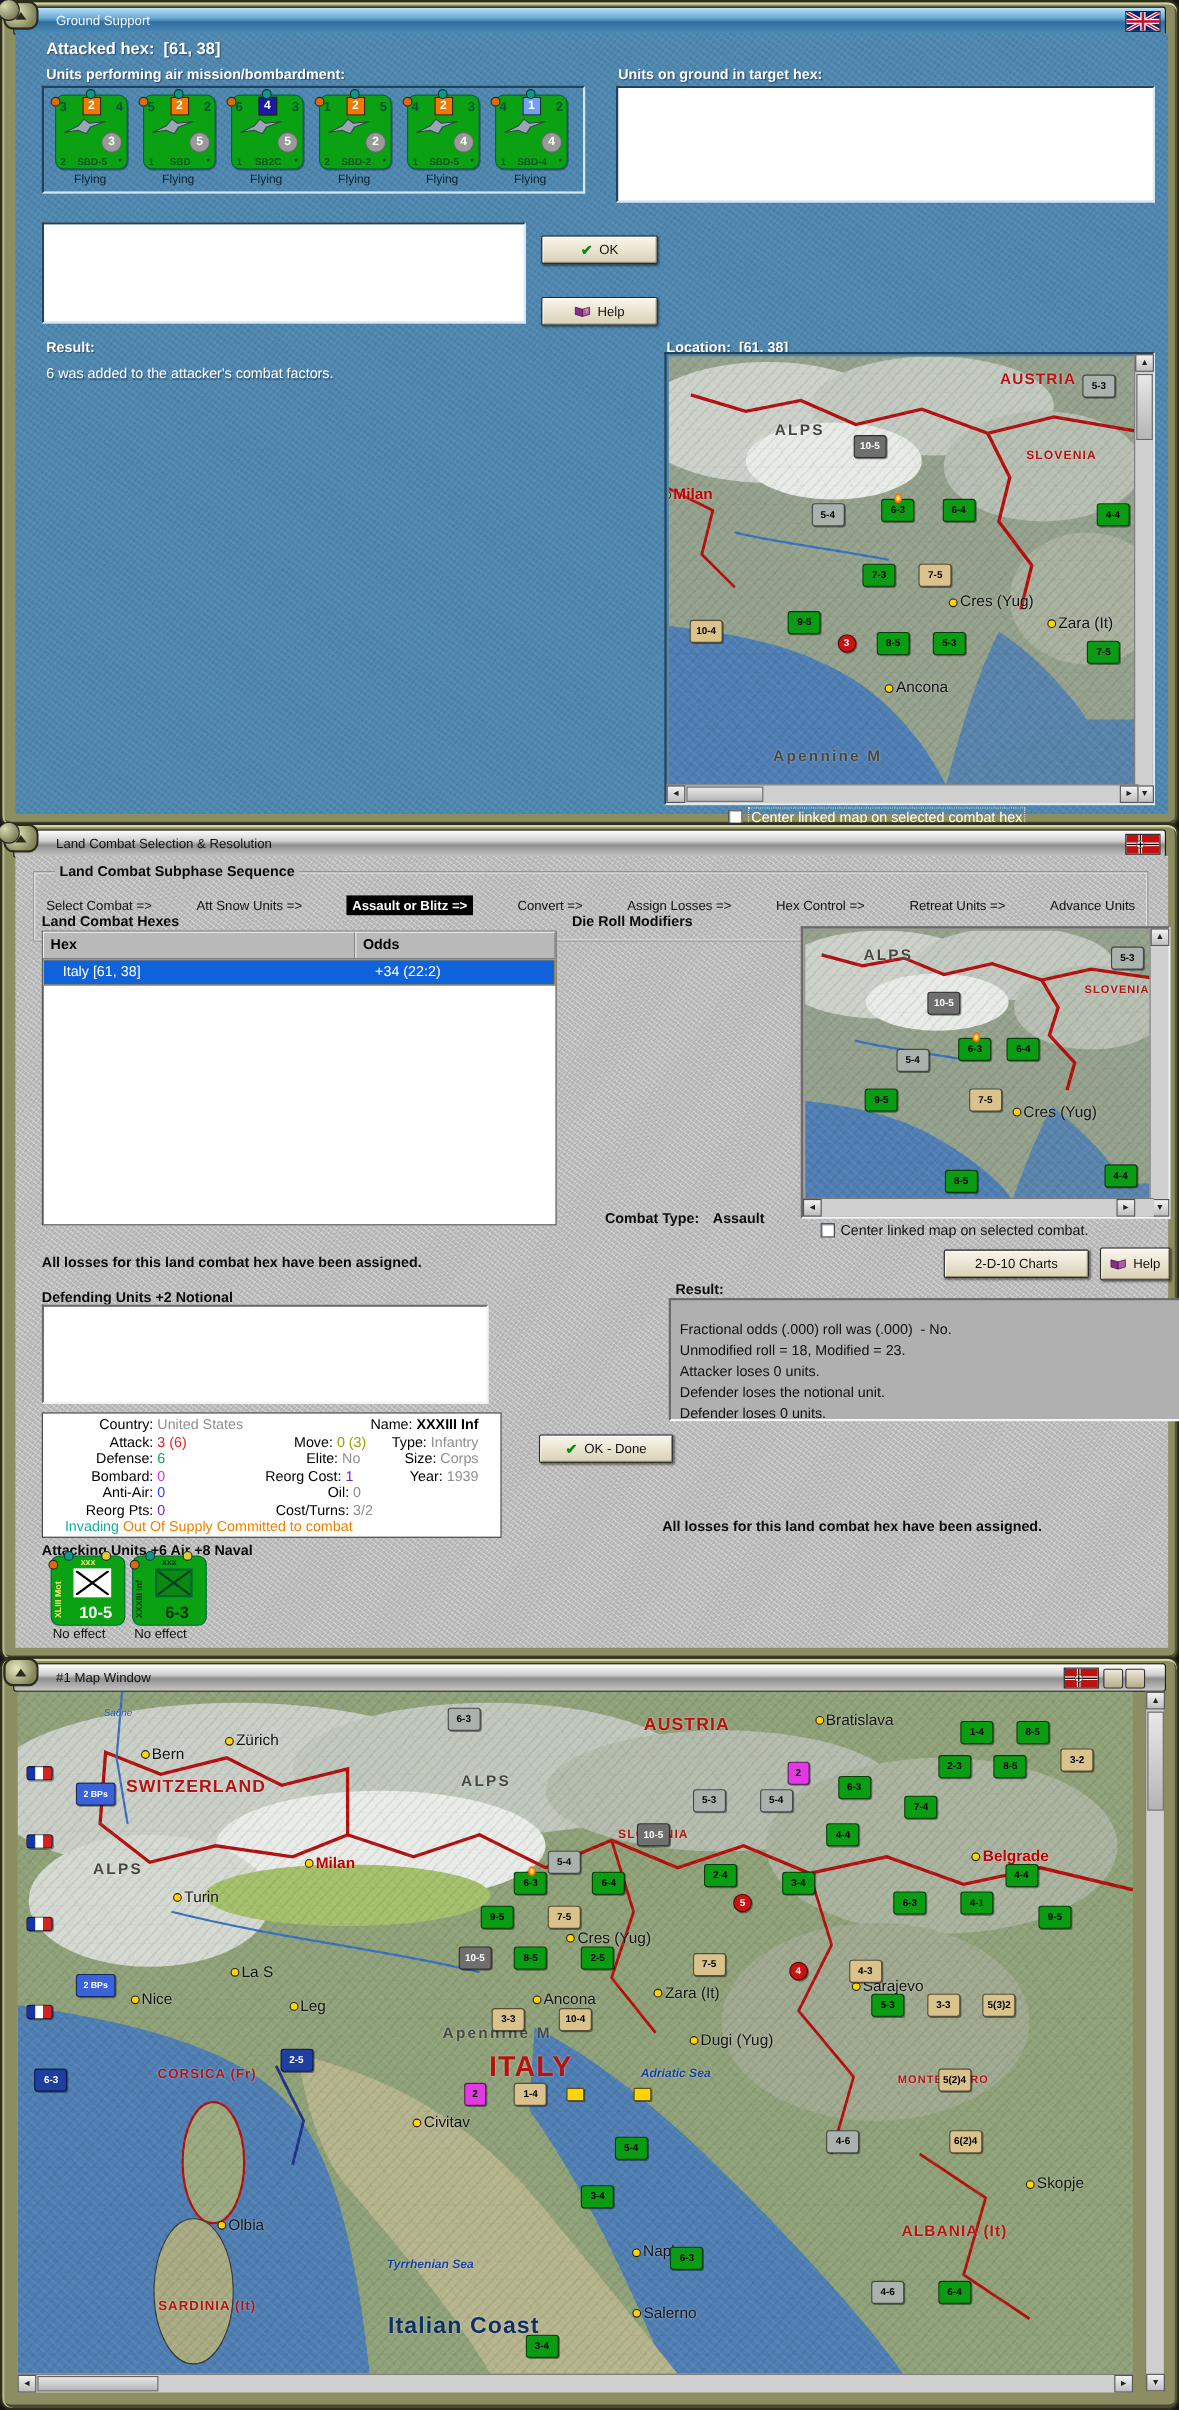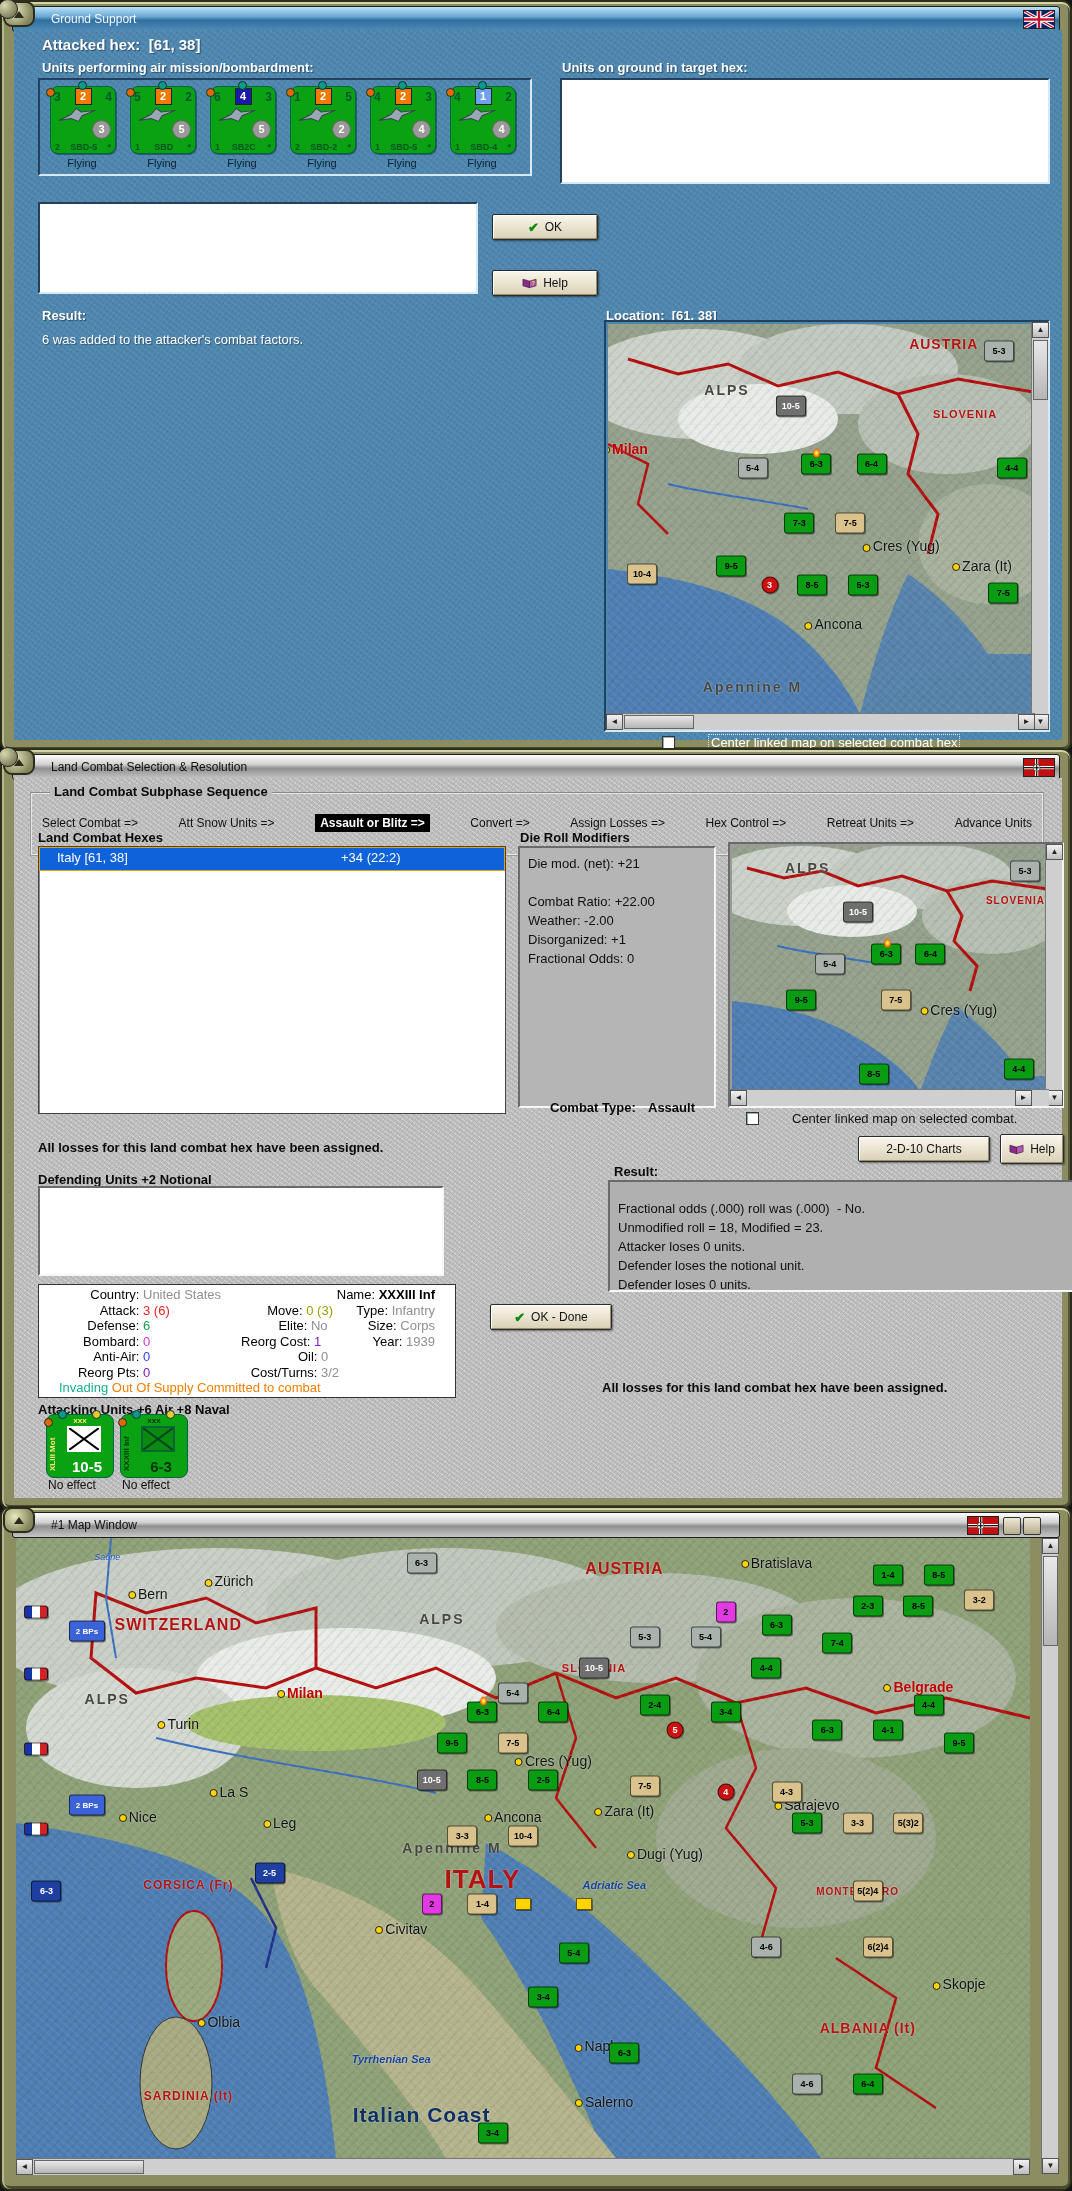--- a/index.html
+++ b/index.html
@@ -40,21 +40,21 @@
   .sunkg{border-top:2px solid #6a6a6a;border-left:2px solid #6a6a6a;border-bottom:2px solid #f6f6f6;border-right:2px solid #f6f6f6;}
   .whitebox{position:absolute;background:#fff;box-sizing:border-box;}
   .btn{position:absolute;display:flex;align-items:center;justify-content:center;gap:6px;
        background:linear-gradient(#faf6ec,#d9d1b6);border:1px solid #2b2b2b;border-radius:2px;
        font-size:12px;color:#111;box-sizing:border-box;
        box-shadow:inset 1px 1px 0 #fff,inset -1px -1px 0 #968e6e,1px 1px 2px rgba(0,0,0,.45);cursor:pointer;}
   .chk{color:#0a8a0a;font-weight:bold;font-size:13px;}
   .bookicon{width:15px;height:12px;}
   .cbox{position:absolute;width:13px;height:13px;background:#fff;border:1px solid #333;
        box-shadow:inset 1px 1px 0 #9ab;box-sizing:border-box;}
-  .cblabel{position:absolute;font-size:13px;white-space:pre;margin-left:28px;}
+  .cblabel{position:absolute;font-size:13px;white-space:pre;}
   .cblabel.w{color:#fff;border:1px dotted rgba(255,255,255,.8);padding:0 2px;}
   
   .strip{position:absolute;box-sizing:border-box;}
   .ac-cell{position:absolute;width:70px;top:6px;}
   .air-counter{position:relative;width:64px;height:66px;background:#0aa113;border:1px solid #064;
        border-radius:8px;box-shadow:1px 1px 0 rgba(0,0,0,.35);}
   .ac-top{display:flex;justify-content:space-between;align-items:center;padding:1px 3px 0 3px;
        font-size:12px;font-weight:bold;color:#072;color:#063;}
   .ac-top span{color:#053;}
   .ac-box{width:15px;height:15px;line-height:15px;text-align:center;font-size:11px;font-weight:bold;border:1px solid #222;}
@@ -405,37 +405,33 @@
         <span class="step active">Assault or Blitz =&gt;</span>
         <span class="step">Convert =&gt;</span>
         <span class="step">Assign Losses =&gt;</span>
         <span class="step">Hex Control =&gt;</span>
         <span class="step">Retreat Units =&gt;</span>
         <span class="step">Advance Units</span>
       </div>
 
     <div class="blabel" style="left:24px;top:52px" id="lch-label">Land Combat Hexes</div>
     <div class="tbl" style="left:24px;top:68px;width:468px;height:268px">
+      <div class="tbl-head">
+        <div style="width:284px">Hex</div>
+        <div style="flex:1">Odds</div>
+      </div>
       <div id="combat-rows">
           <div class="tbl-row sel">
      <div style="width:284px">Italy [61, 38]</div>
      <div style="flex:1">+34 (22:2)</div>
    </div>
         </div>
     </div>
 
     <div class="blabel" style="left:506px;top:52px">Die Roll Modifiers</div>
-    <div class="panel sunkg" style="left:504px;top:68px;width:198px;height:262px;background:#b5b5b5;padding-top:6px" id="modifiers">
-        <div class="ln">Die mod. (net): +21</div>
-        <div class="ln">&nbsp;</div>
-        <div class="ln">Combat Ratio: +22.00</div>
-        <div class="ln">Weather: -2.00</div>
-        <div class="ln">Disorganized: +1</div>
-        <div class="ln">Fractional Odds: 0</div>
-      </div>
 
     <div class="blabel" style="left:536px;top:322px">Combat Type:</div>
     <div class="blabel" style="left:634px;top:322px">Assault</div>
 
     <div class="mapwrap sunkg" style="left:714px;top:64px;width:336px;height:266px;background:#9a9a9a">
       <div class="mapinner" style="left:2px;top:2px;width:315px;height:245px" id="map2">
         <svg width="315" height="245" style="position:absolute;inset:0">
           <rect width="315" height="245" fill="#94a18c"></rect>
           <ellipse cx="70" cy="40" rx="95" ry="40" fill="#ccd2ca"></ellipse>
           <ellipse cx="190" cy="30" rx="90" ry="33" fill="#c2c9c0"></ellipse>

